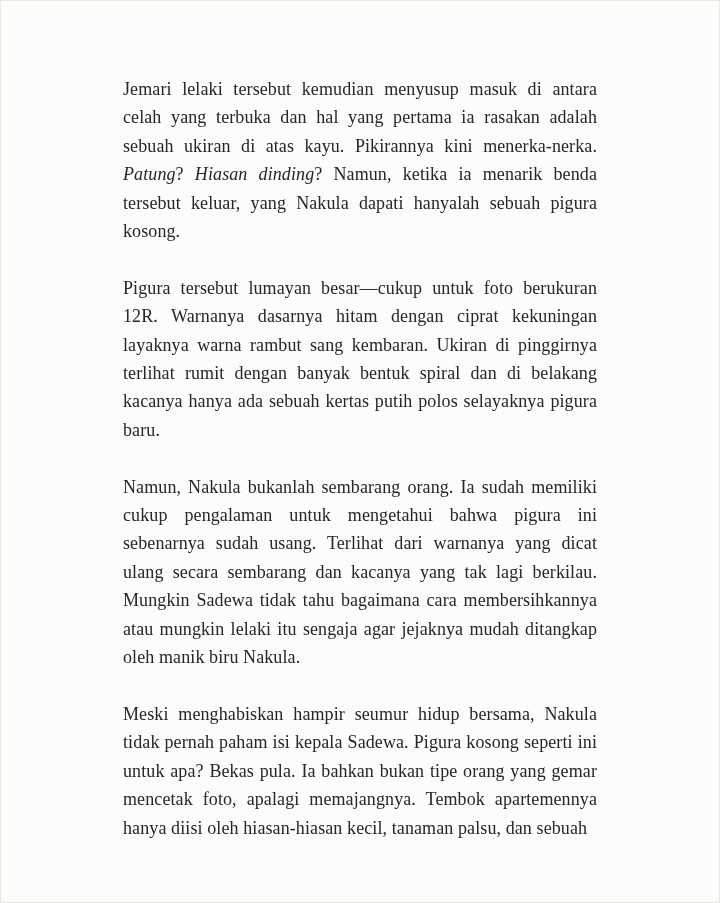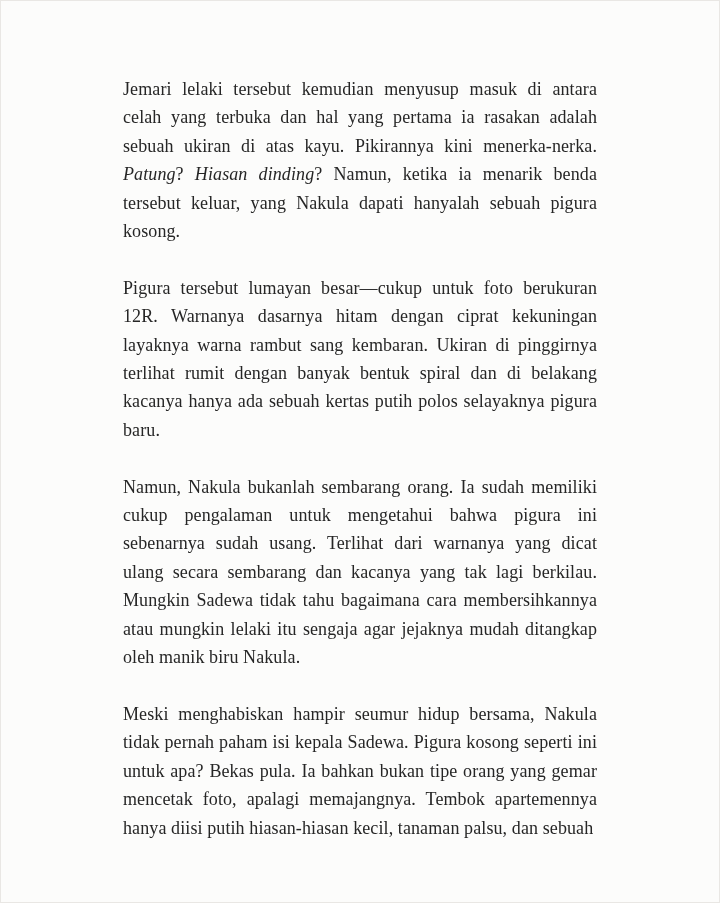--- a/index.html
+++ b/index.html
@@ -52,17 +52,17 @@
 
     <p>
       <span class="seg-normal">Pigura tersebut lumayan besar—cukup untuk foto berukuran 12R. Warnanya dasarnya hitam dengan ciprat kekuningan layaknya warna rambut sang kembaran. Ukiran di pinggirnya terlihat rumit dengan banyak bentuk spiral dan di belakang kacanya hanya ada sebuah kertas putih polos selayaknya pigura baru.</span>
     </p>
 
     <p>
       <span class="seg-normal">Namun, Nakula bukanlah sembarang orang. Ia sudah memiliki cukup pengalaman untuk mengetahui bahwa pigura ini sebenarnya sudah usang. Terlihat dari warnanya yang dicat ulang secara sembarang dan kacanya yang tak lagi berkilau. Mungkin Sadewa tidak tahu bagaimana cara membersihkannya atau mungkin lelaki itu sengaja agar jejaknya mudah ditangkap oleh manik biru Nakula.</span>
     </p>
 
     <p>
-      <span class="seg-normal">Meski menghabiskan hampir seumur hidup bersama, Nakula tidak pernah paham isi kepala Sadewa. Pigura kosong seperti ini untuk apa? Bekas pula. Ia bahkan bukan tipe orang yang gemar mencetak foto, apalagi memajangnya. Tembok apartemennya hanya diisi putih hiasan-hiasan kecil, tanaman palsu, dan sebuah</span>
+      <span class="seg-normal">Meski menghabiskan hampir seumur hidup bersama, Nakula tidak pernah paham isi kepala Sadewa. Pigura kosong seperti ini untuk apa? Bekas pula. Ia bahkan bukan tipe orang yang gemar mencetak foto, apalagi memajangnya. Tembok apartemennya hanya diisi oleh hiasan-hiasan kecil, tanaman palsu, dan sebuah</span>
     </p>
 
   </article>
 </main>
 
 </body></html>

